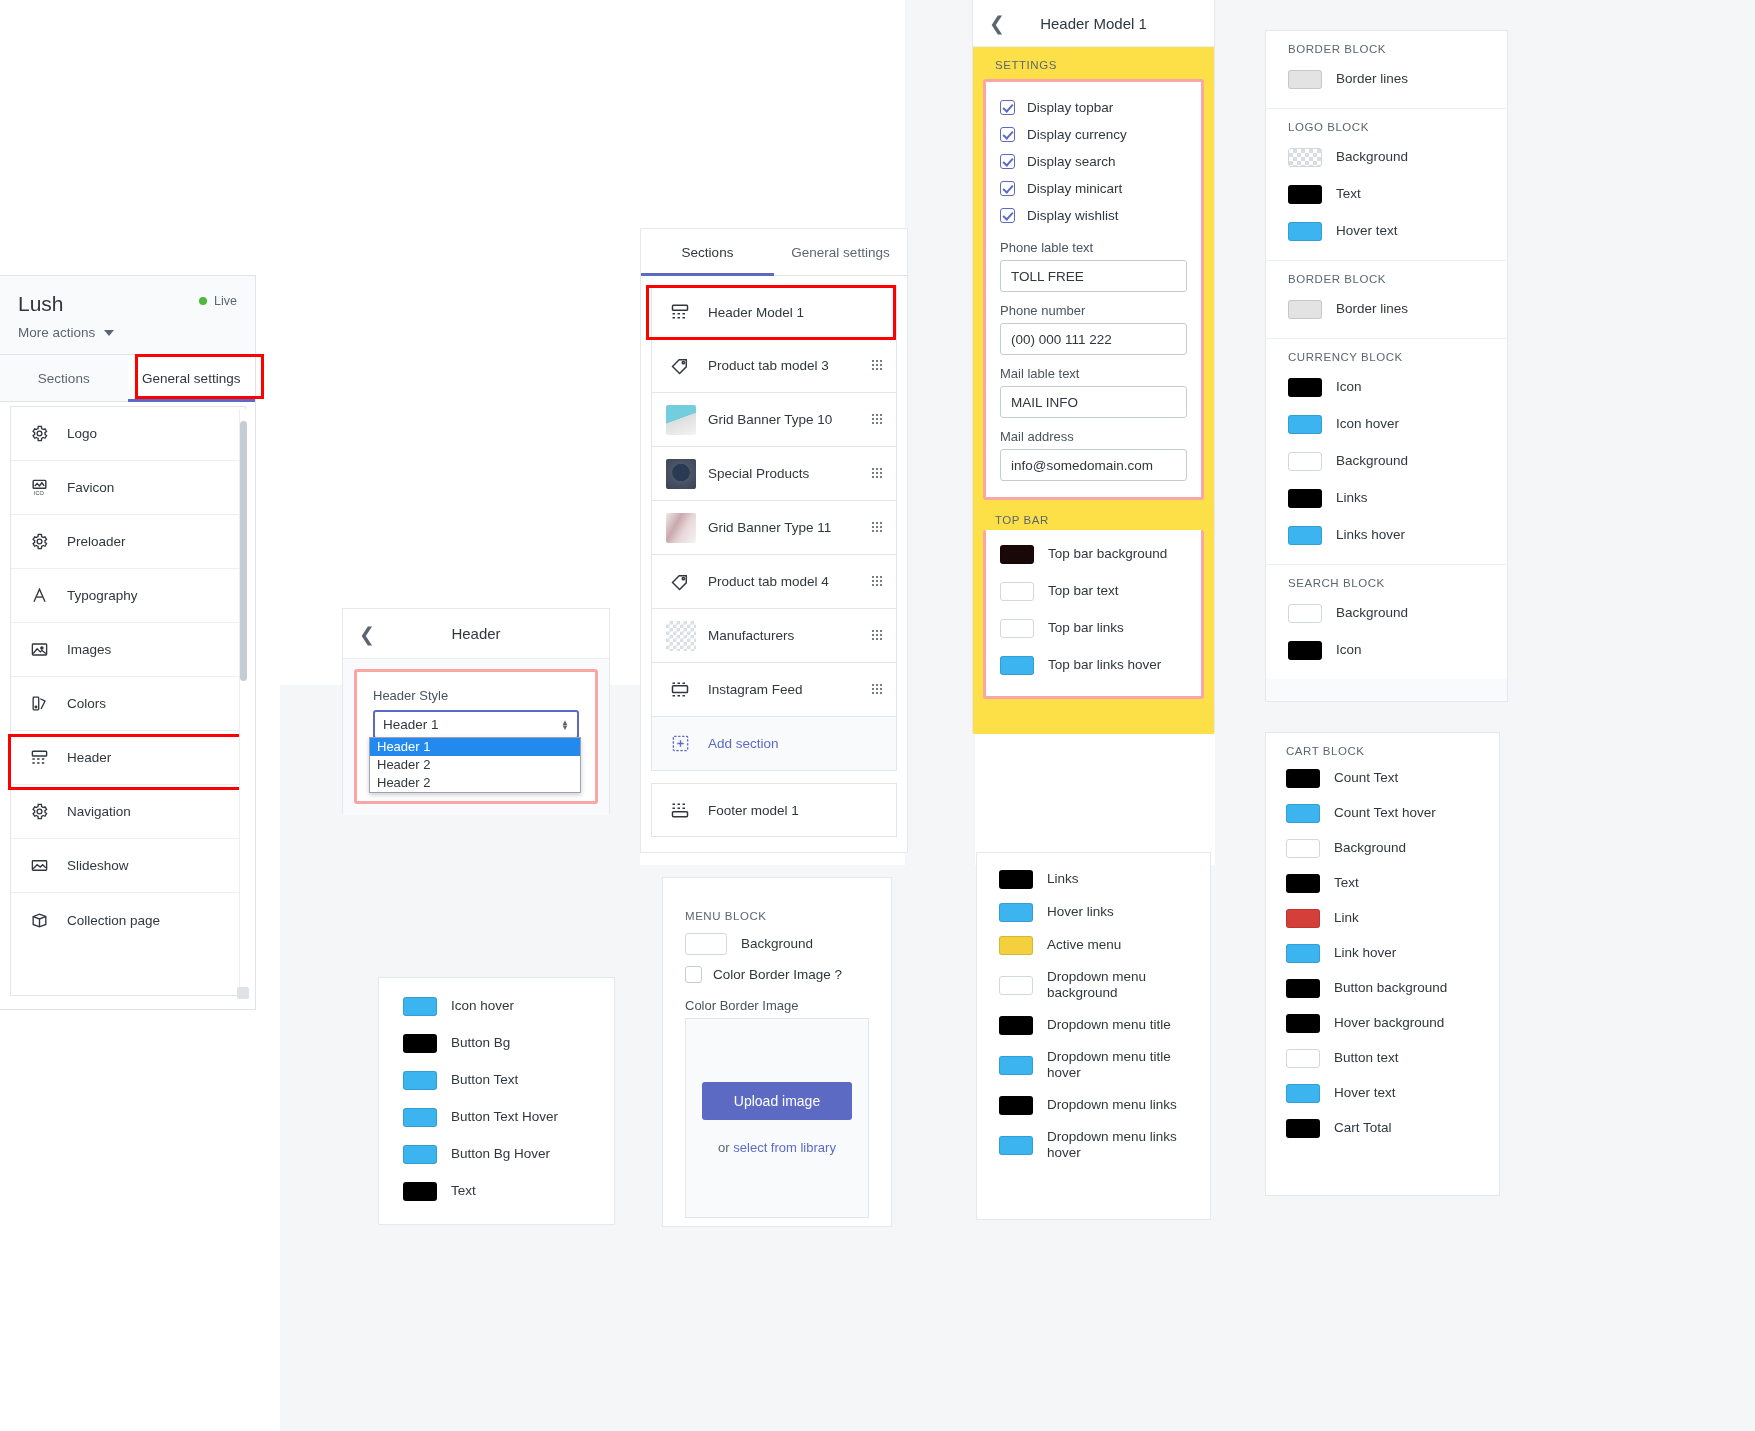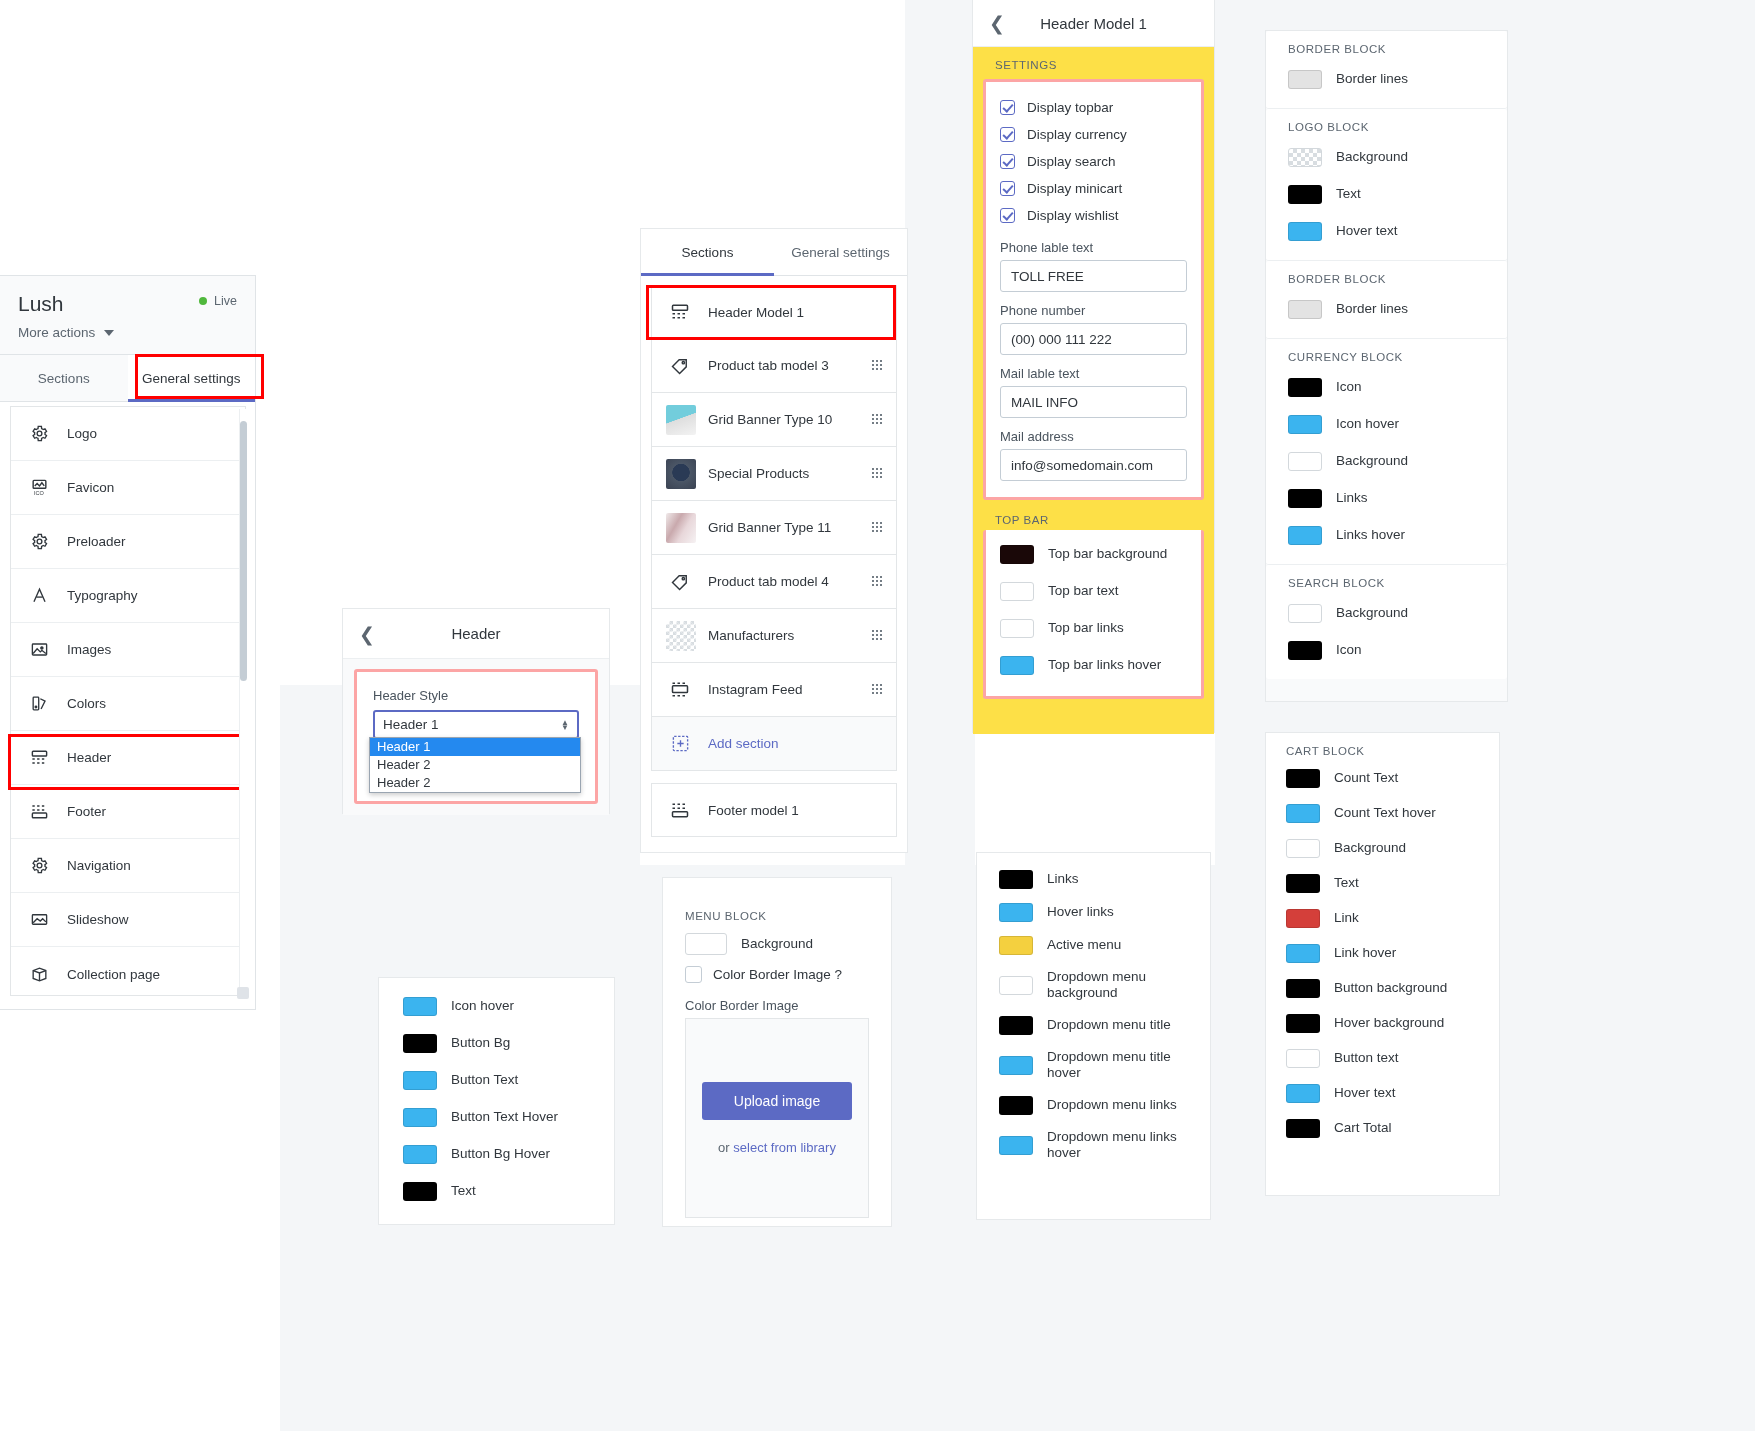--- a/index.html
+++ b/index.html
@@ -193,29 +193,20 @@
     <div class="sec-row" style="height:54px;border:none;border-bottom:1px solid #eceff1;">
       <span class="sec-icon">
         <svg width="19" height="19" viewBox="0 0 24 24" fill="none" stroke="#31373d" stroke-width="1.8">
             <rect x="3" y="4" width="18" height="6" rx="1"></rect>
             <path d="M3 14h3M9 14h3M15 14h3M3 19h3M9 19h3M15 19h3" stroke-dasharray="3 2"></path>
           </svg>
       </span>
       <span class="sec-label">Header</span>
     </div>
 
-    <div class="sec-row" style="height:54px;border:none;border-bottom:1px solid #eceff1;">
-      <span class="sec-icon">
-        <svg width="19" height="19" viewBox="0 0 24 24" fill="none" stroke="#31373d" stroke-width="1.8">
-            <path d="M3 5h3M9 5h3M15 5h3M3 10h3M9 10h3M15 10h3" stroke-dasharray="3 2"></path>
-            <rect x="3" y="14" width="18" height="6" rx="1"></rect>
-          </svg>
-      </span>
-      <span class="sec-label">Footer</span>
-    </div>
 
     <div class="sec-row" style="height:54px;border:none;border-bottom:1px solid #eceff1;">
       <span class="sec-icon">
         <svg width="19" height="19" viewBox="0 0 24 24" fill="none" stroke="#31373d" stroke-width="1.7">
             <circle cx="12" cy="12" r="3"></circle>
             <path d="M19 12a7 7 0 0 0-.1-1.1l2-1.5-2-3.4-2.3 1a7 7 0 0 0-1.9-1.1L14.4 3h-4l-.3 2.9a7 7 0 0 0-2 1.1l-2.2-1-2 3.4 2 1.5a7 7 0 0 0 0 2.2l-2 1.5 2 3.4 2.2-1a7 7 0 0 0 2 1.1l.3 2.9h4l.3-2.9a7 7 0 0 0 1.9-1.1l2.3 1 2-3.4-2-1.5c0-.3.1-.7.1-1.1z"></path>
           </svg>
       </span>
       <span class="sec-label">Navigation</span>
     </div>

